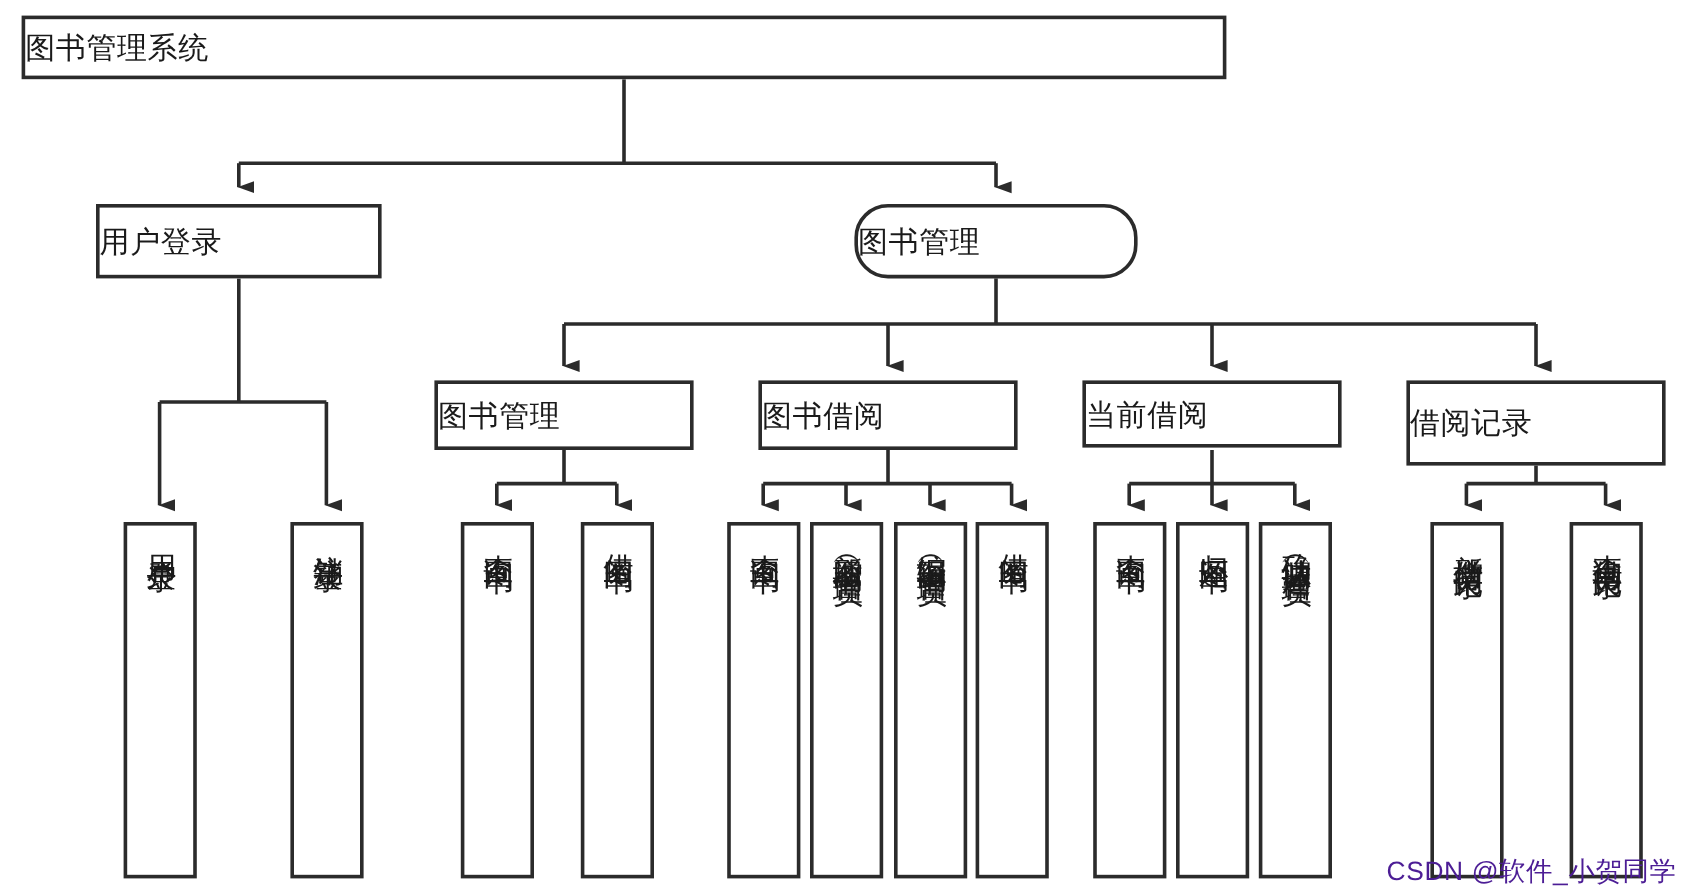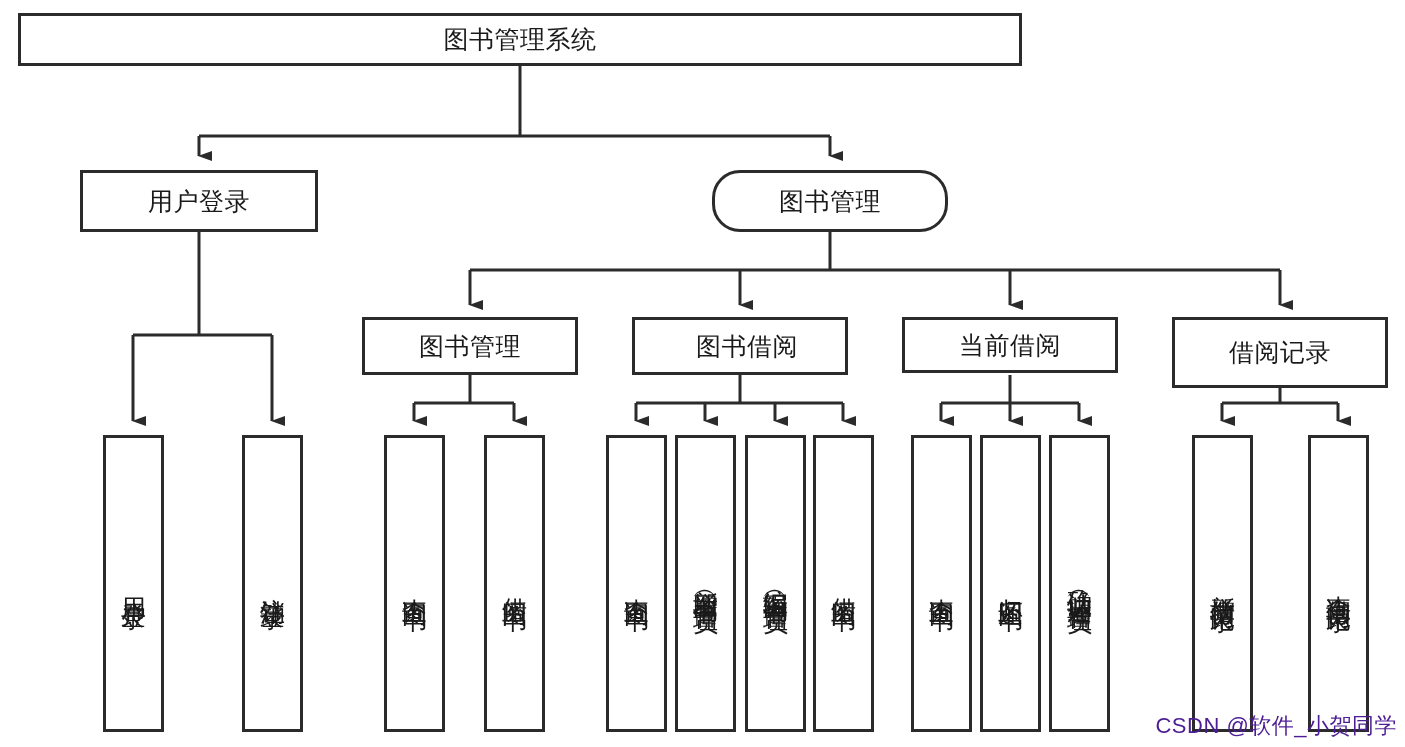--- a/index.html
+++ b/index.html
@@ -25,21 +25,20 @@
     height: 747px;
     pointer-events: none;
   }
   .node {
     position: absolute;
     box-sizing: border-box;
     border: 3px solid #2b2b2b;
     background: #ffffff;
     display: flex;
     align-items: center;
-    justify-content: center;
     color: #1a1a1a;
   }
   .node.horiz {
     font-size: 25px;
     letter-spacing: 0.5px;
   }
   .node.vert {
     writing-mode: vertical-rl;
     text-orientation: upright;
     font-size: 25px;
@@ -125,21 +124,21 @@
   <div class="node horiz" style="left:80px; top:170px; width:238px; height:62px;">
     <span>用户登录</span>
   </div>
   <div class="node horiz" style="left:712px; top:170px; width:236px; height:62px;border-radius:28px;">
     <span>图书管理</span>
   </div>
 
   <div class="node horiz" style="left:362px; top:317px; width:216px; height:58px;">
     <span>图书管理</span>
   </div>
-  <div class="node horiz" style="left:632px; top:317px; width:216px; height:58px;padding-left:14px;">
+  <div class="node horiz" style="left:632px; top:317px; width:216px; height:58px;">
     <span>图书借阅</span>
   </div>
   <div class="node horiz" style="left:902px; top:317px; width:216px; height:56px;">
     <span>当前借阅</span>
   </div>
   <div class="node horiz" style="left:1172px; top:317px; width:216px; height:71px;">
     <span>借阅记录</span>
   </div>
 
   <div class="node vert" style="left:103px; top:435px; width:61px; height:297px;">

